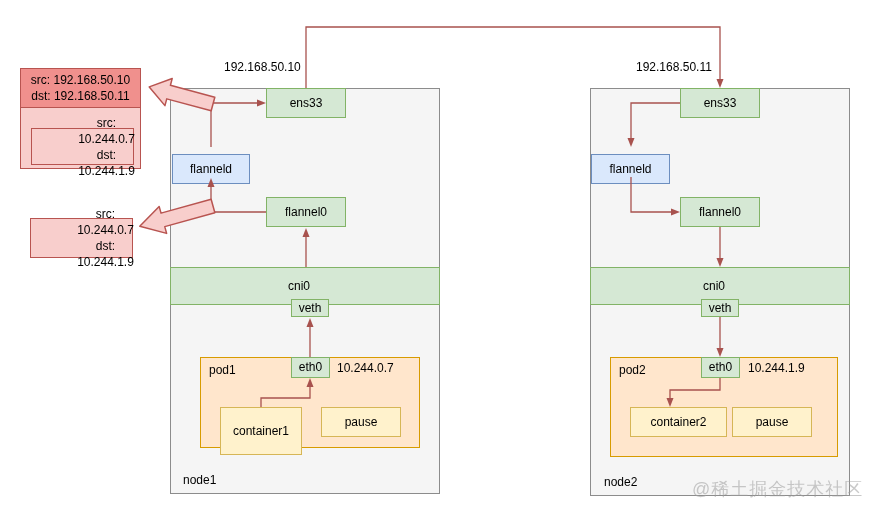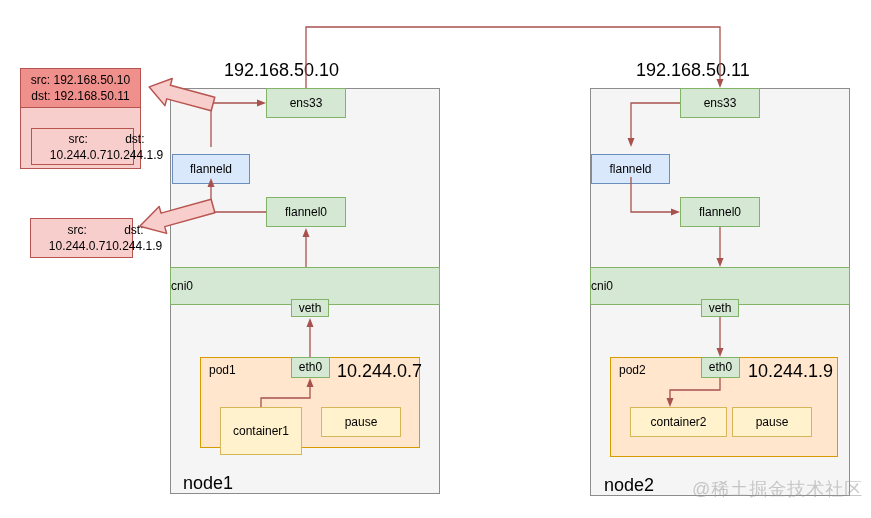--- a/index.html
+++ b/index.html
@@ -11,31 +11,31 @@
     position:absolute;box-sizing:border-box;border:1px solid #000;
     display:flex;align-items:center;justify-content:center;
     font-size:12px;color:#000;line-height:1.2;
   }
   .nodebox{background:var(--node-fill,#f5f5f5);border-color:var(--node-stroke,#8c8c8c);}
   .green{background:var(--green-fill,#d5e8d4);border-color:var(--green-stroke,#82b366);}
   .blue{background:var(--blue-fill,#dae8fc);border-color:var(--blue-stroke,#6c8ebf);margin-top:7px;}
   .pod{background:var(--orange-fill,#ffe6cc);border-color:var(--orange-stroke,#d79b00);}
   .yellow{background:var(--yellow-fill,#fff2cc);border-color:var(--yellow-stroke,#d6b656);}
   .pink{background:var(--pink-fill,#f8cecc);border-color:var(--pink-stroke,#b85450);padding-left:48px;}
-  .band{justify-content:flex-start;}
+  .band{justify-content:center;}
   .band .bandlabel{margin-right:12px;}
-  .lbl{position:absolute;font-size:18px;color:#000;white-space:nowrap;}
+  .lbl{position:absolute;font-size:12px;color:#000;white-space:nowrap;}
   .podlabel{position:absolute;left:8px;top:5px;font-size:12px;color:#000;}
   .pktline{display:block;text-align:center;font-size:12px;color:#000;line-height:16px;}
   .pkt-header{
     position:absolute;left:0;top:0;right:0;height:39px;box-sizing:border-box;
     background:var(--pink-header,#f0908d);border-bottom:1px solid var(--pink-stroke,#b85450);
     display:flex;flex-direction:column;align-items:center;justify-content:center;
   }
-  .pktcol{display:flex;flex-direction:row;align-items:center;justify-content:center;}
+  .pktcol{display:flex;flex-direction:column;align-items:center;justify-content:center;}
   #overlay{position:absolute;left:0;top:0;pointer-events:none;}
   #overlay path{fill:none;stroke:var(--arrow,#a8524e);stroke-width:1.3px;}
   #overlay .head{fill:var(--arrow,#a8524e);stroke:none;}
   #overlay .fat{fill:var(--pink-fill,#f8cecc);stroke:var(--pink-stroke,#b85450);stroke-width:1.5px;stroke-linejoin:round;}
   .watermark{
     position:absolute;left:692px;top:477px;font-size:18px;letter-spacing:1px;
     color:#9e9e9e;opacity:0.55;font-family:"Liberation Sans",sans-serif;white-space:nowrap;
   }
 </style>
 </head>

